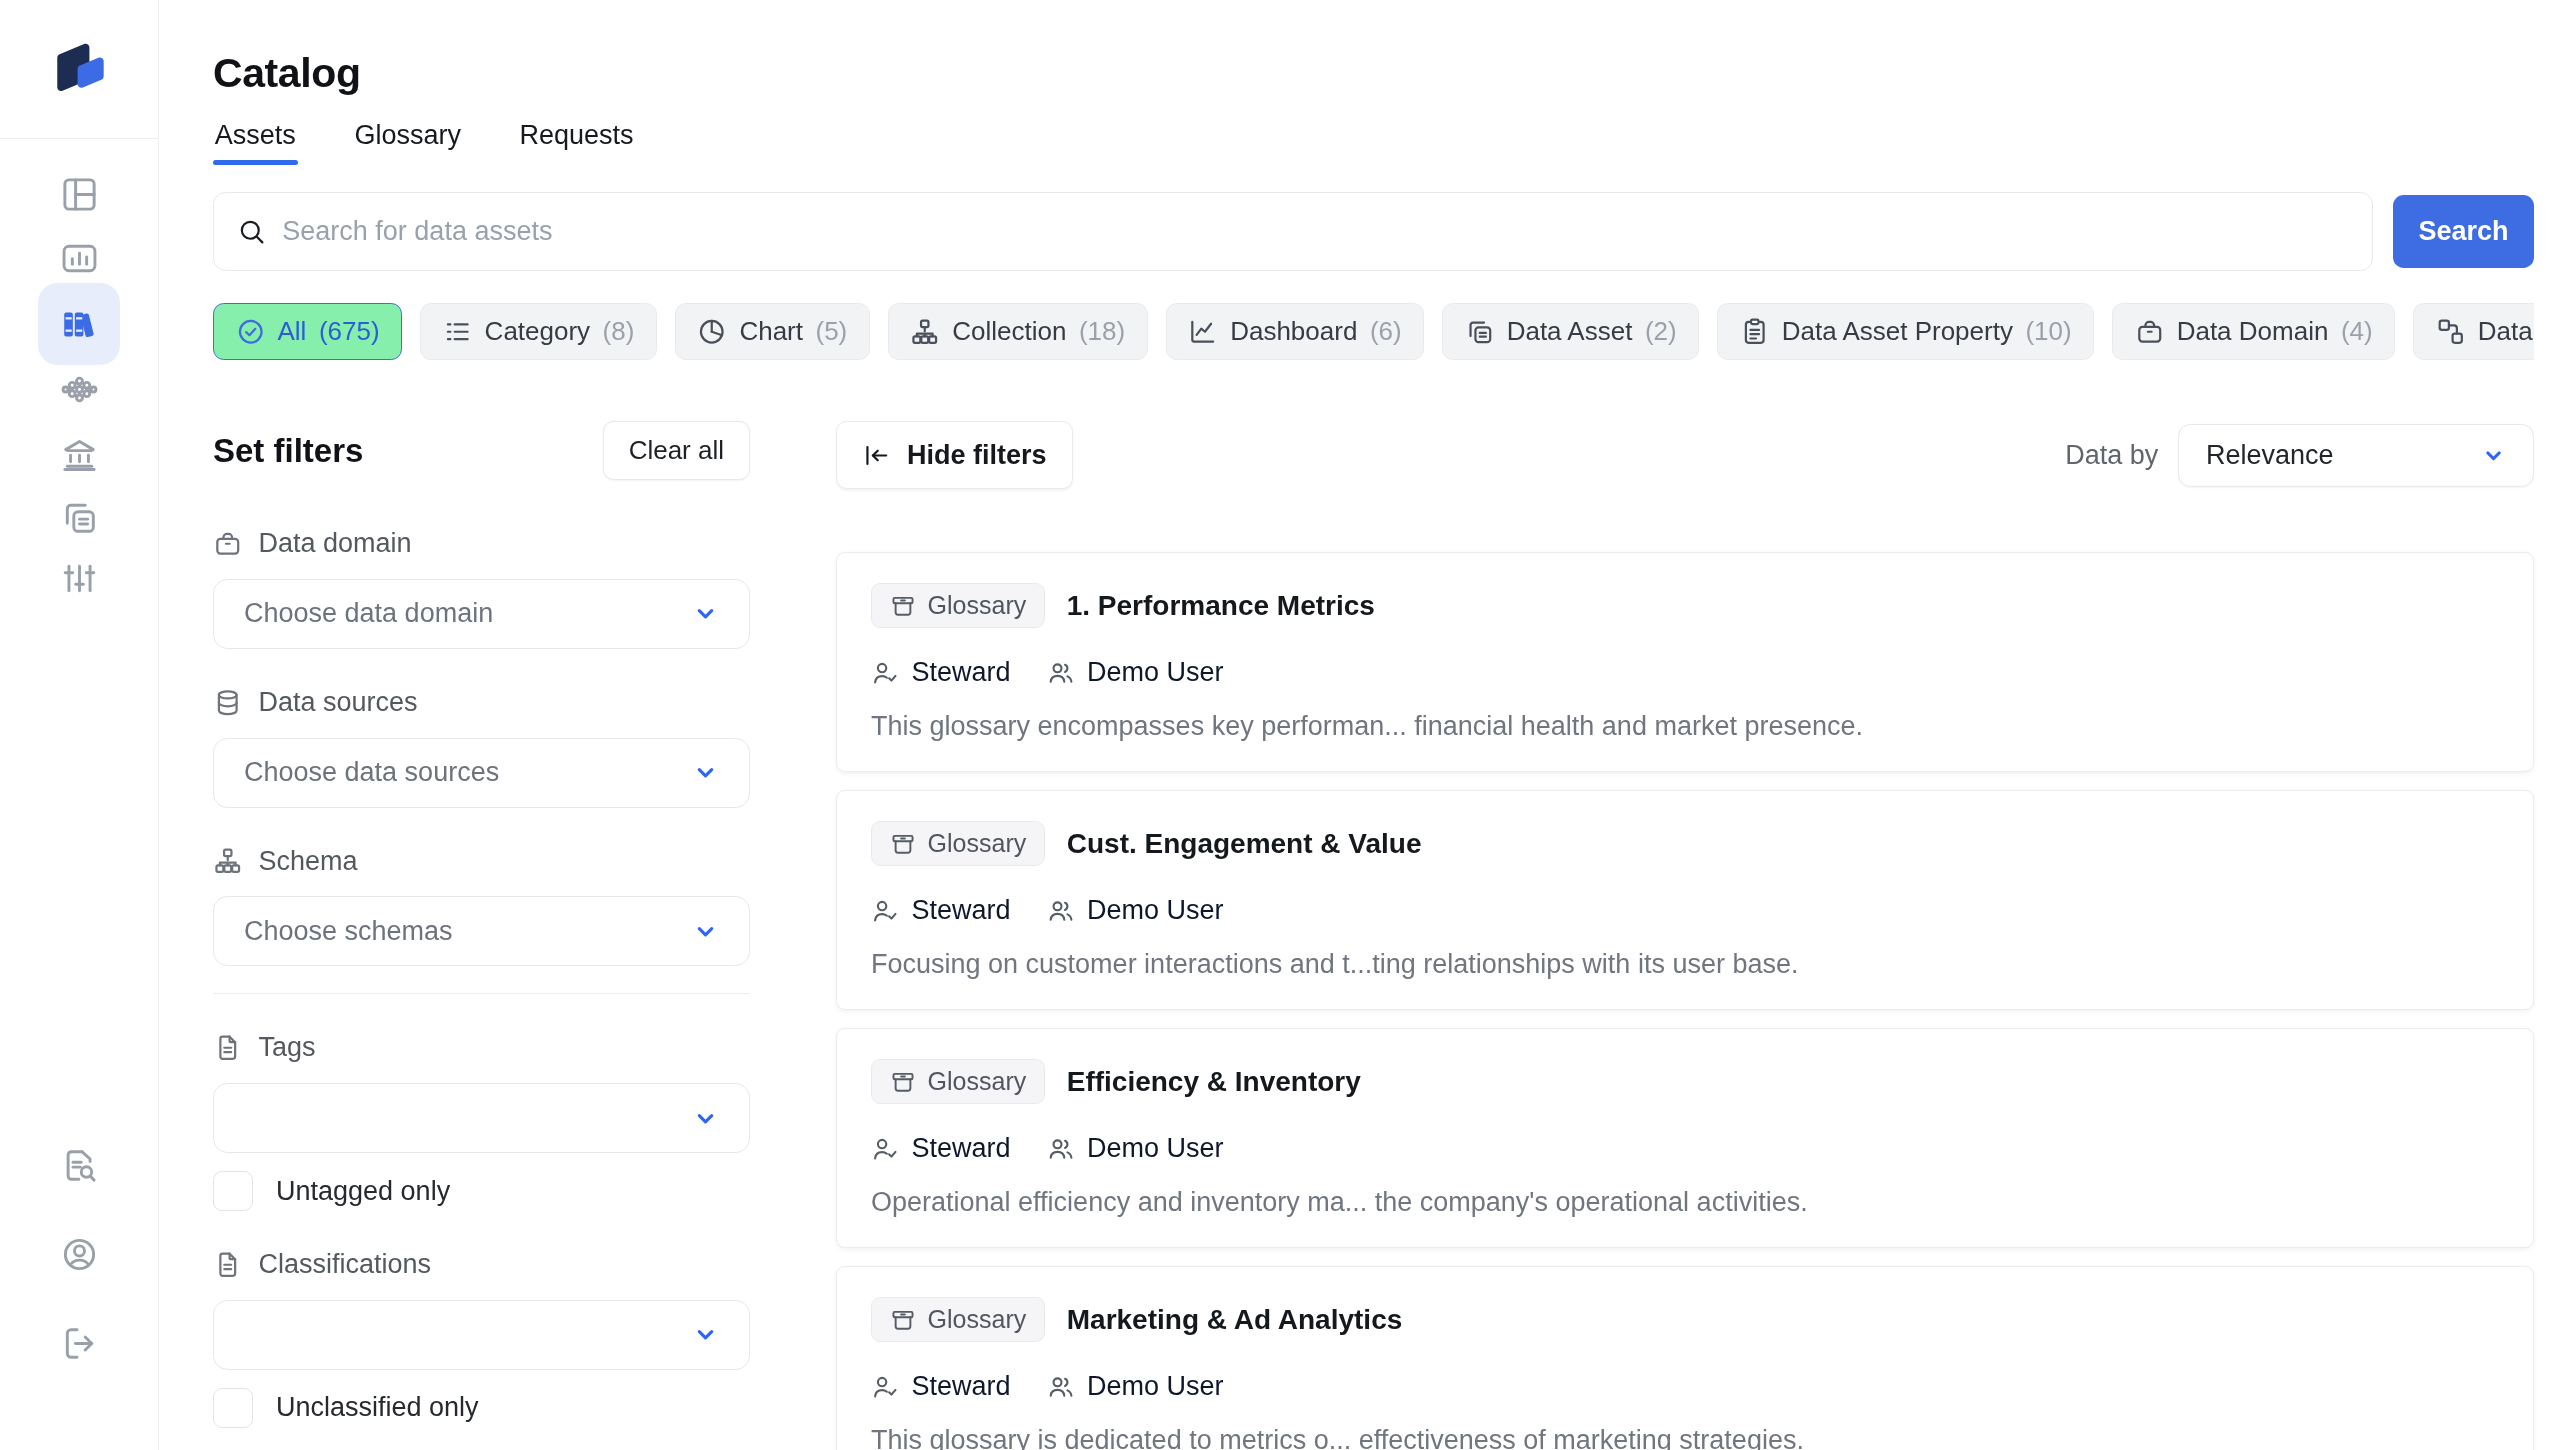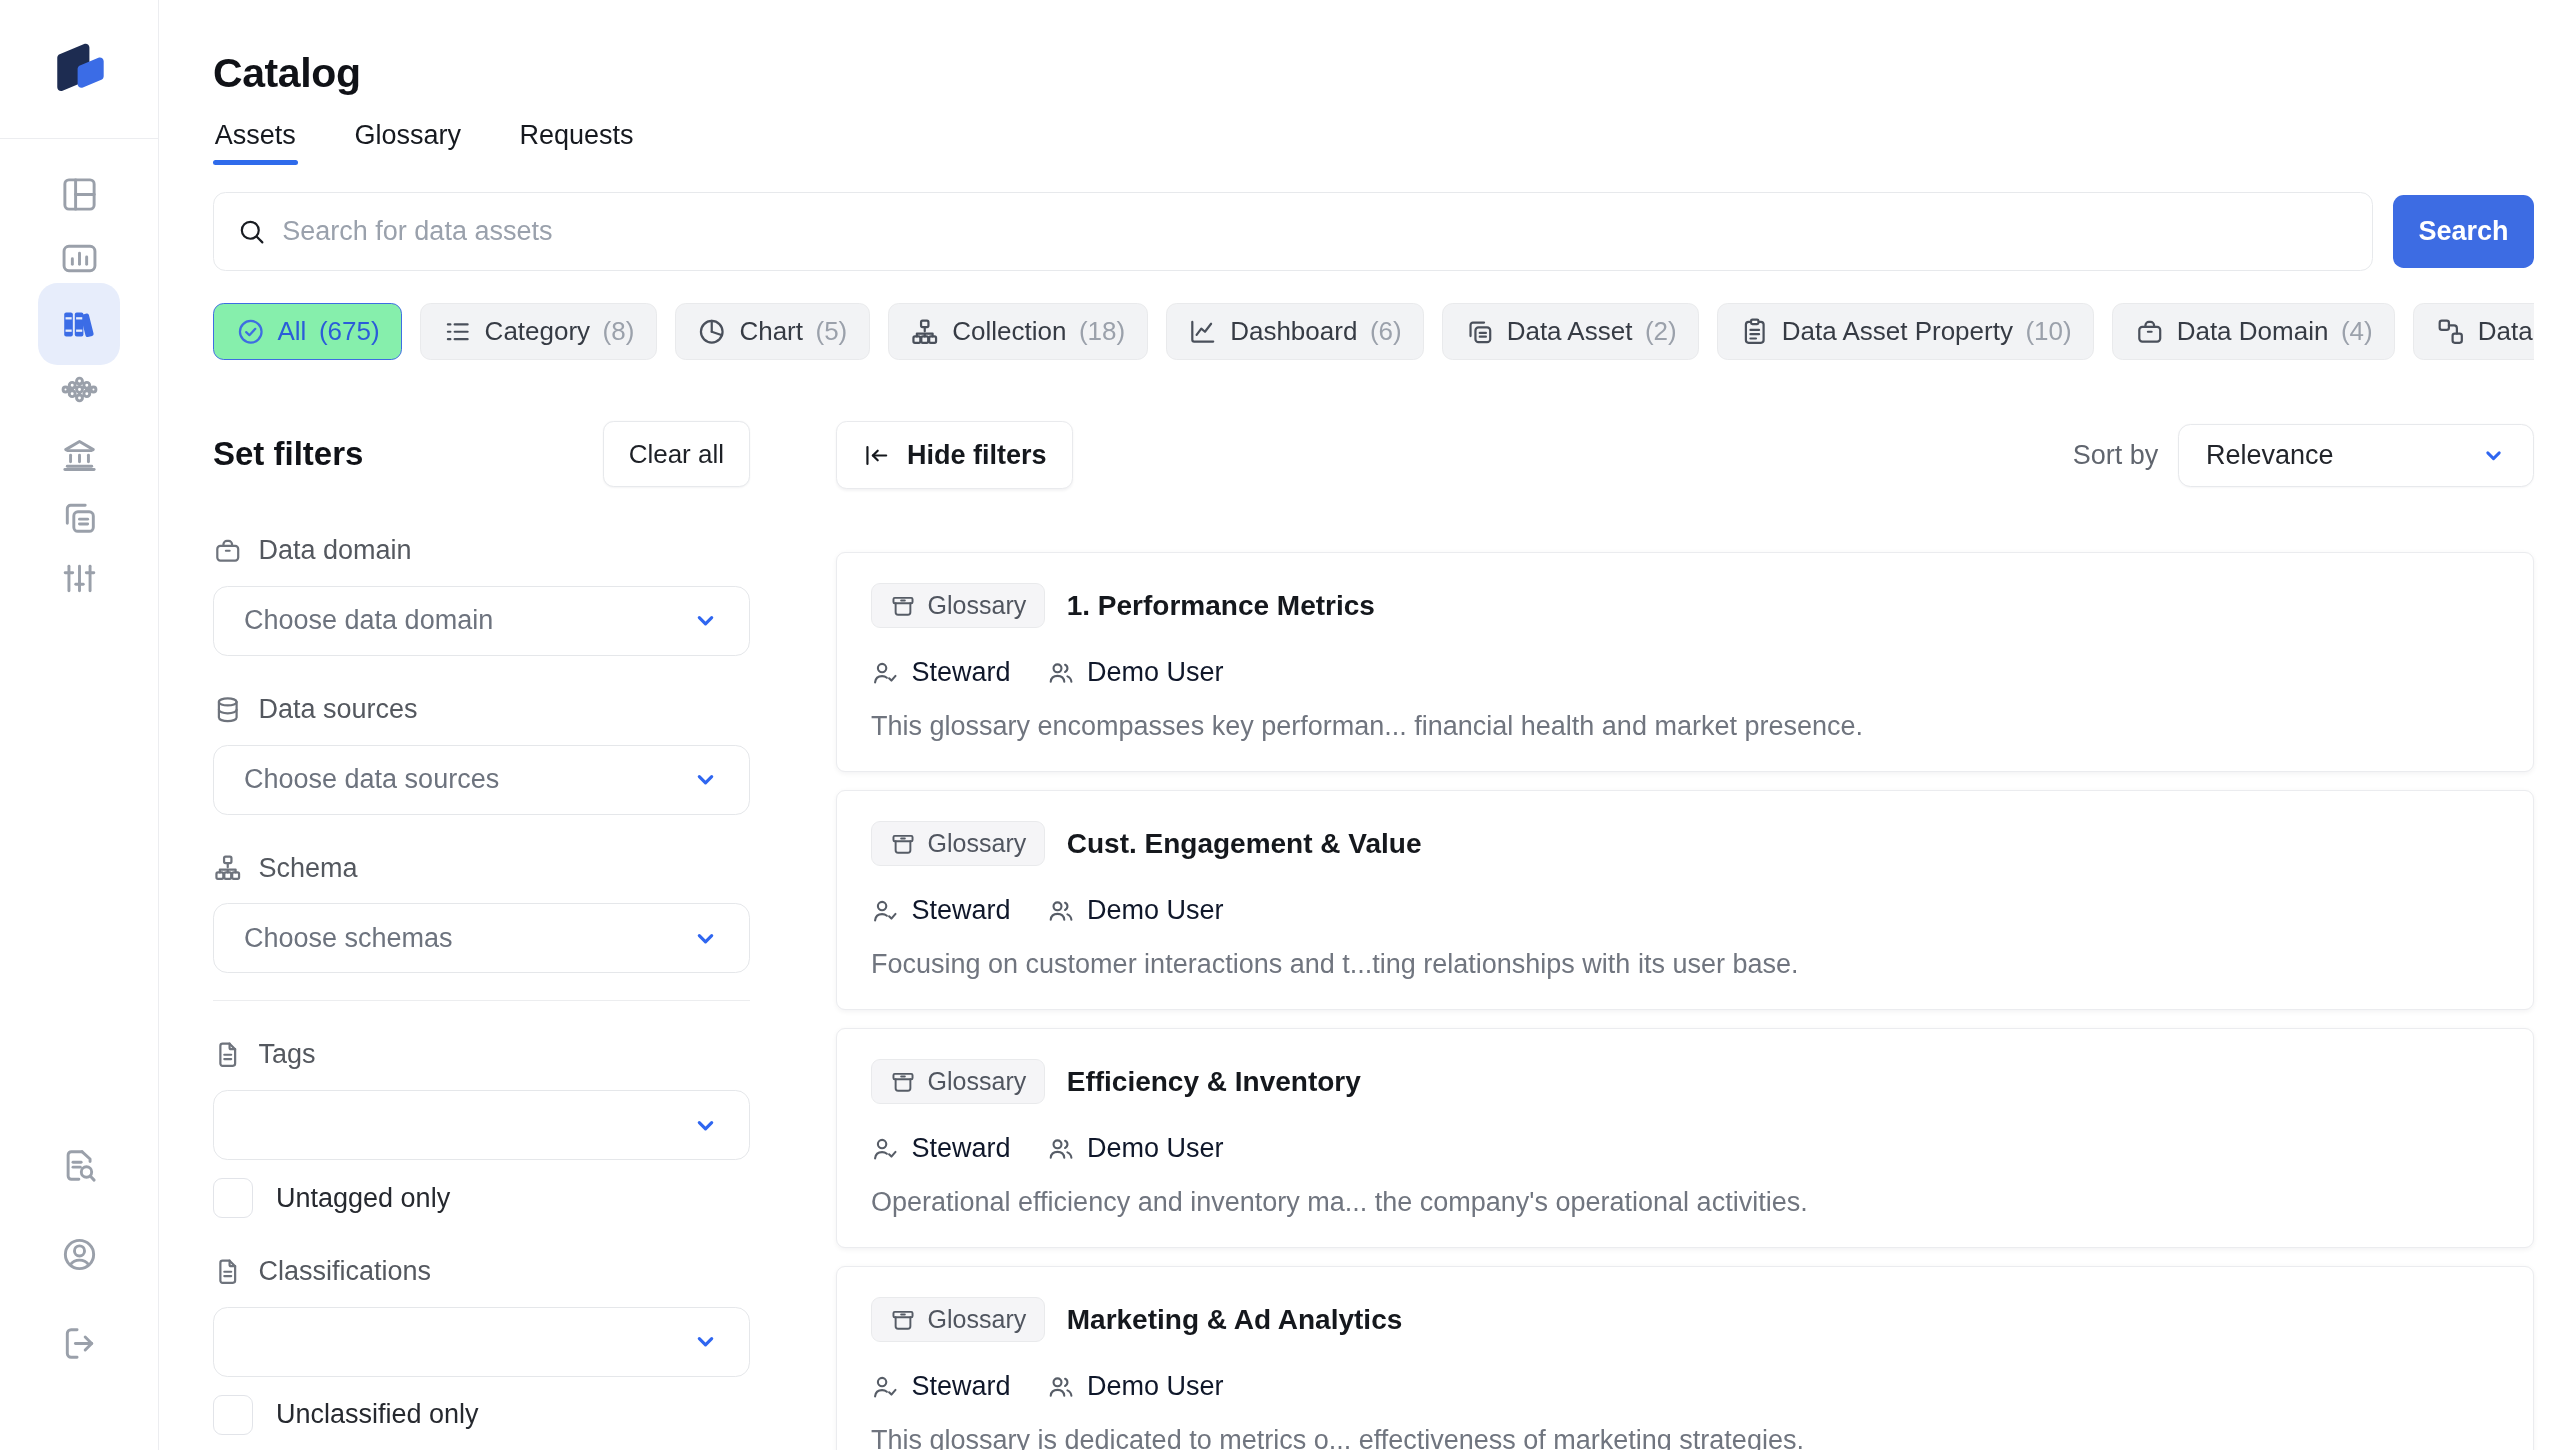--- a/index.html
+++ b/index.html
@@ -40,21 +40,21 @@
   .chip.active{background:#86efac;border:1.8px solid #3E6DE2;color:#2B5CD9;align-items:center;}
   .chip.active .icon svg{color:#3E6DE2;}
   .chip.active .chip-count{color:#2B5CD9;}
 
   .body-row{display:flex;margin-top:61px;flex:1;min-height:0;align-items:flex-start;}
 
   
   .filters{width:537px;flex:none;}
   .filters-head{display:flex;justify-content:space-between;align-items:center;}
   .filters-head h2{margin:0;font-size:33px;font-weight:700;color:#101217;}
-  .clear-btn{height:66px;padding:0 25px;border-radius:10.7px;border:1.8px solid #E7E9EC;background:#fff;font-size:26px;font-weight:500;color:#1D2026;box-shadow:0 0.9px 1.8px rgba(16,24,40,.05);}
+  .clear-btn{height:59px;padding:0 25px;border-radius:10.7px;border:1.8px solid #E7E9EC;background:#fff;font-size:26px;font-weight:500;color:#1D2026;box-shadow:0 0.9px 1.8px rgba(16,24,40,.05);}
   .fgroup{margin-top:38px;}
   .fgroup.first{margin-top:48px;}
   .fgroup-label{display:flex;align-items:center;gap:16px;font-size:27px;color:#54585F;}
   .fgroup-label .icon svg{width:29.5px;height:29.5px;color:#6E737C;}
   .select{height:70px;border:1.8px solid #E5E7EA;border-radius:14.3px;display:flex;align-items:center;justify-content:space-between;padding:0 30px;margin-top:19.7px;background:#fff;}
   .select .ph{font-size:27px;color:#6D737E;}
   .select .icon svg{width:27px;height:27px;color:#2F66F0;}
   .checkbox-row{display:flex;align-items:center;gap:23px;margin-top:18px;}
   .checkbox{width:40px;height:40px;border:1.8px solid #E2E4E9;border-radius:9px;background:#fff;flex:none;}
   .checkbox-label{font-size:27px;color:#26292F;}
@@ -481,21 +481,21 @@
             <span class="icon">
                 <svg viewBox="0 0 24 24" fill="none" stroke="currentColor" stroke-width="1.8" stroke-linecap="round" stroke-linejoin="round">
                   <line x1="4.5" y1="5" x2="4.5" y2="19"></line>
                   <line x1="20" y1="12" x2="9" y2="12"></line>
                   <polyline points="13,8 9,12 13,16"></polyline>
                 </svg>
               </span>
             <span>Hide filters</span>
           </button>
           <div class="sort">
-            <span class="sort-label">Sort by</span>
+            <span class="sort-label">Data by</span>
             <div class="sort-select">
               <span class="val">Relevance</span>
               <span class="icon">
                   <svg viewBox="0 0 24 24" fill="none" stroke="currentColor" stroke-width="2.8" stroke-linecap="round" stroke-linejoin="round">
                     <polyline points="6.5,9.5 12,15 17.5,9.5"></polyline>
                   </svg>
                 </span>
             </div>
           </div>
         </div>

